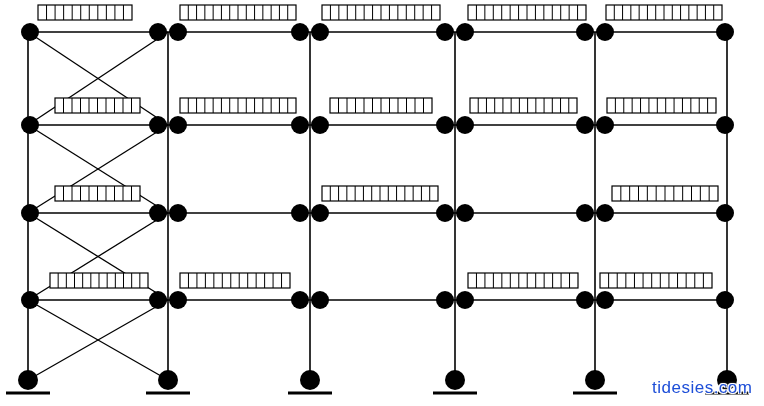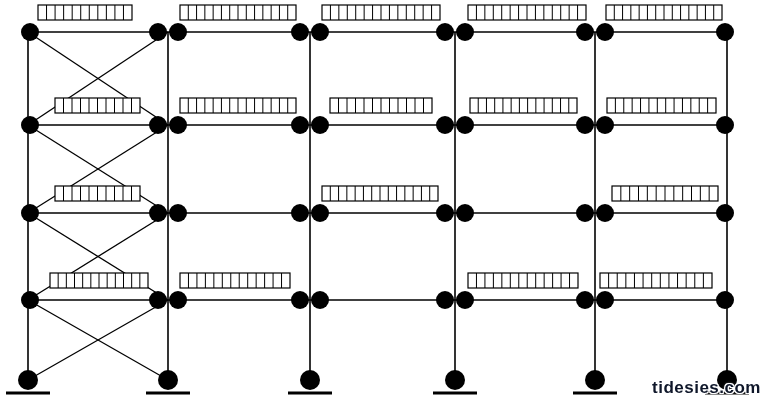--- a/index.html
+++ b/index.html
@@ -15,22 +15,22 @@
     background: #ffffff;
     overflow: hidden;
   }
   svg { display: block; }
   .watermark {
     position: absolute;
     left: 652px;
     top: 378px;
     font-family: "Liberation Sans", sans-serif;
     font-size: 17px;
-    font-weight: bold;
-    color: #0f172a;
+    font-weight: normal;
+    color: #1d4ed8;
     letter-spacing: 0.5px;
     text-shadow: -1px -1px 0 #ffffff, 1px -1px 0 #ffffff,
                  -1px 1px 0 #ffffff, 1px 1px 0 #ffffff,
                  0 0 3px #ffffff;
     white-space: nowrap;
   }
 </style>
 </head>
 <body>
 

